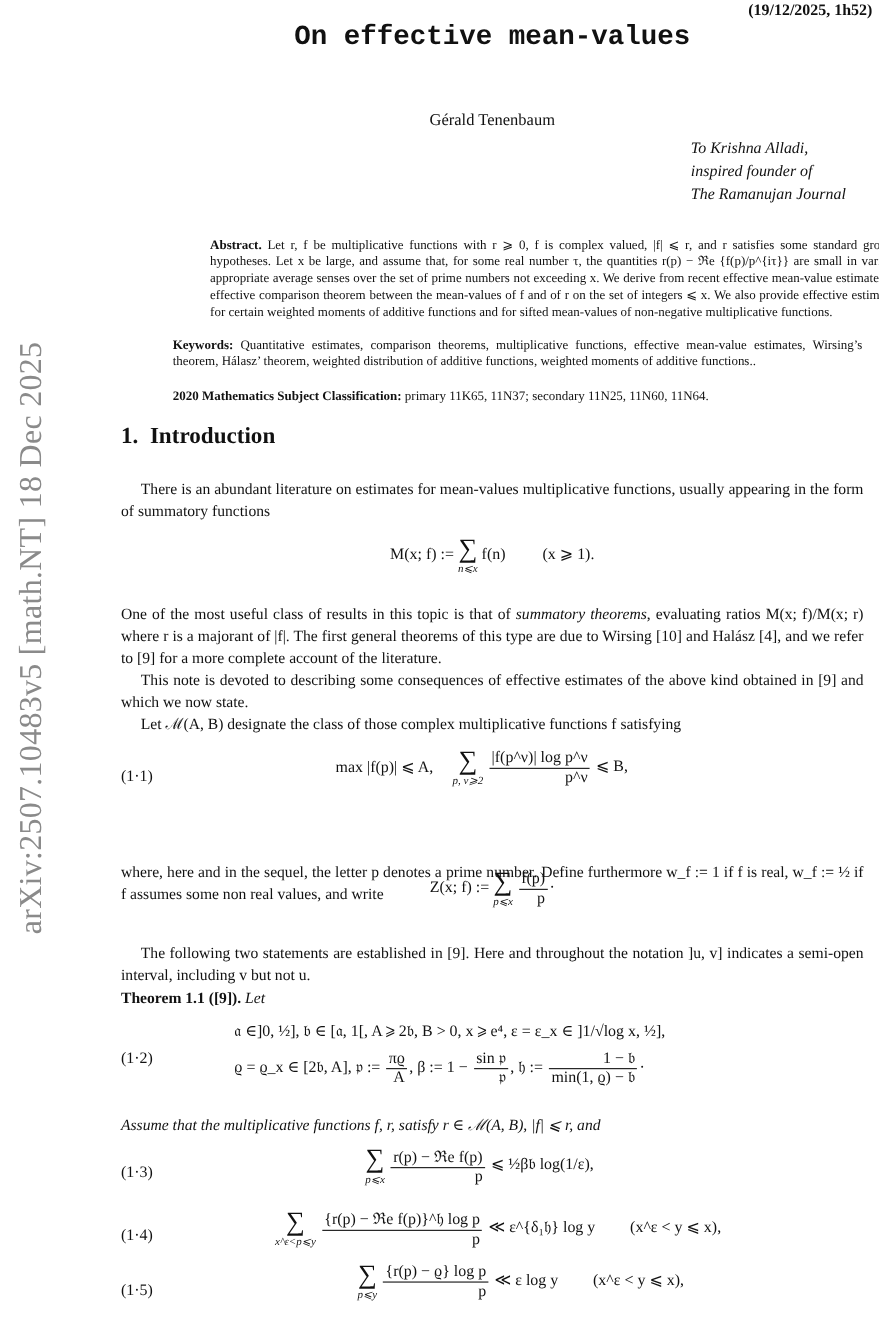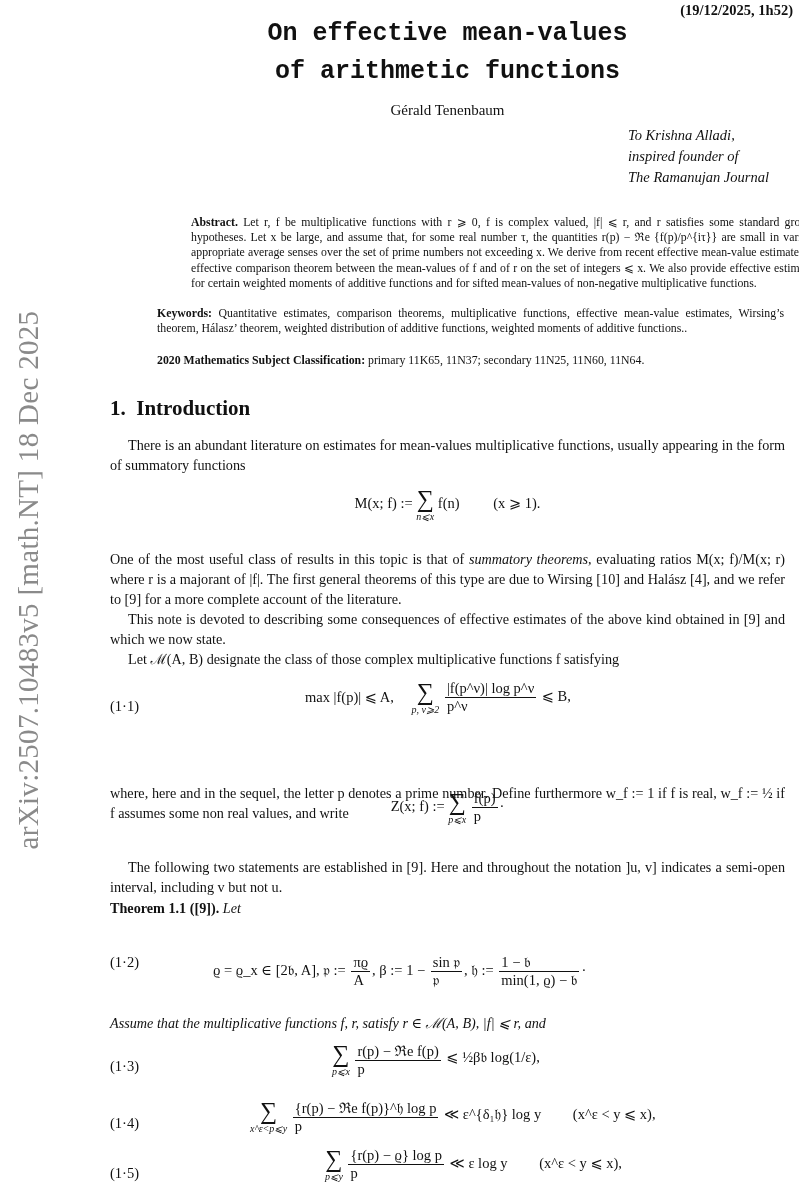--- a/index.html
+++ b/index.html
@@ -11,44 +11,43 @@
            font-size:29px; color:#8a8a8a; text-align:center; white-space:nowrap; letter-spacing:0.3px; }
   .date { right:6px; top:2px; font-size:14.5px;font-weight:bold; }
   .title { left:100px; width:695px; text-align:center; font-size:25px; font-weight:bold; line-height:38px; top:15px;font-family:Liberation Mono, monospace; }
   .author { left:100px; width:695px; text-align:center; top:102px; font-size:15px; }
   .dedic { left:628px; top:125px; font-size:14.5px; font-style:italic; line-height:21px; }
   .small { font-size:11.8px; line-height:15.2px; text-align:justify; }
   .abstract { left:157px; width:627px; top:215px;margin-left:34px; }
   .keywords { left:157px; width:627px; top:306px; }
   .msc { left:157px; width:627px; top:353px; }
   b.bold { font-weight:bold; }
-  .h1 { left:110px; top:396px; font-size:21px; font-weight:bold; }
+  .h1 { left:110px; top:384px; font-size:21px; font-weight:bold; }
   .para { left:110px; width:675px; font-size:14.2px; line-height:20px; text-align:justify; }
   .indent { text-indent:18px; }
   .eq { left:110px; width:675px; font-size:14.5px; }
   .eqnum { position:absolute; left:0; }
   .center { text-align:center; }
-  .frac { display:inline-block; vertical-align:middle; text-align:left; margin:0 2px; }
+  .frac { display:inline-block; vertical-align:middle; text-align:right; margin:0 2px; }
   .frac .num { display:block; border-bottom:1px solid #111; padding:0 2px; }
   .frac .den { display:block; padding:0 2px; }
   .sum { display:inline-block; vertical-align:middle; text-align:center; }
   .sum .sig { display:block; font-size:24px; line-height:24px; }
   .sum .lim { display:block; font-size:10px; font-style:italic; }
   .thm { font-weight:bold; }
 </style>
 </head>
 <body>
 
 <div class="stamp">arXiv:2507.10483v5  [math.NT]  18 Dec 2025</div>
 
 <div class="abs date">(19/12/2025, 1h52)</div>
 
 <div class="abs title">
   <div>On effective mean-values</div>
-  <div>of arithmetic functions</div>
 </div>
 
 <div class="abs author">Gérald Tenenbaum</div>
 
 <div class="abs dedic">
   <div>To Krishna Alladi,</div>
   <div>inspired founder of</div>
   <div>The Ramanujan Journal</div>
 </div>
 
@@ -109,20 +108,21 @@
 
 <div class="abs para indent" style="top:857px;">The following two statements are established in [9]. Here and throughout the notation ]u, v] indicates a semi-open interval, including v but not u.</div>
 
 <div class="abs para" style="top:898px;">
   <span class="thm">Theorem 1.1 ([9]).</span>
   <i>Let</i>
 </div>
 
 <div class="abs eq" style="top:930px; height:80px;">
   <span class="eqnum" style="top:24px;">(1·2)</span>
+  <div style="position:absolute; left:103px; top:0; white-space:nowrap;">𝔞 ∈]0, ½],  𝔟 ∈ [𝔞, 1[,  A ⩾ 2𝔟,  B &gt; 0, x ⩾ e⁴, ε = ε_x ∈ ]1/√log x, ½],</div>
   <div style="position:absolute; left:103px; top:24px; white-space:nowrap;">
     <span>ϱ = ϱ_x ∈ [2𝔟, A],  𝔭 :=</span>
     <span class="frac"><span class="num">πϱ</span><span class="den">A</span></span><span>,  β := 1 −</span>
     <span class="frac"><span class="num">sin 𝔭</span><span class="den">𝔭</span></span><span>,    𝔥 :=</span>
     <span class="frac"><span class="num">1 − 𝔟</span><span class="den">min(1, ϱ) − 𝔟</span></span><span>·</span>
   </div>
 </div>
 
 <div class="abs para" style="top:1013px; font-style:italic;">Assume that the multiplicative functions f, r, satisfy r ∈ ℳ(A, B), |f| ⩽ r, and</div>
 

